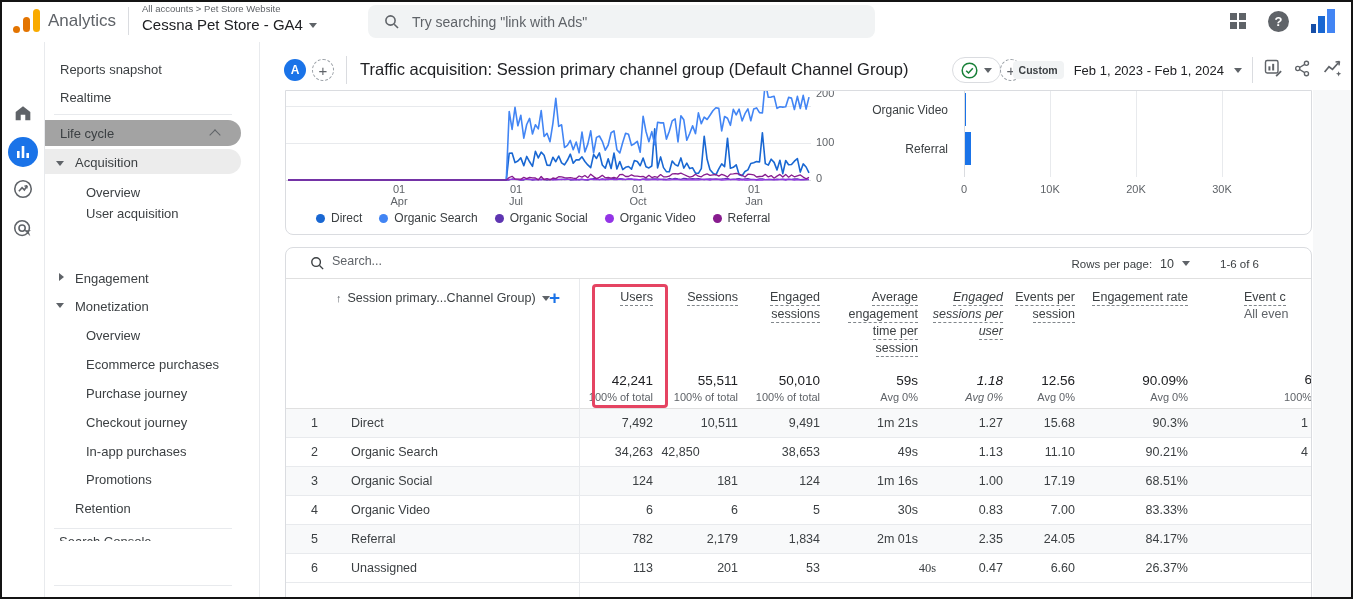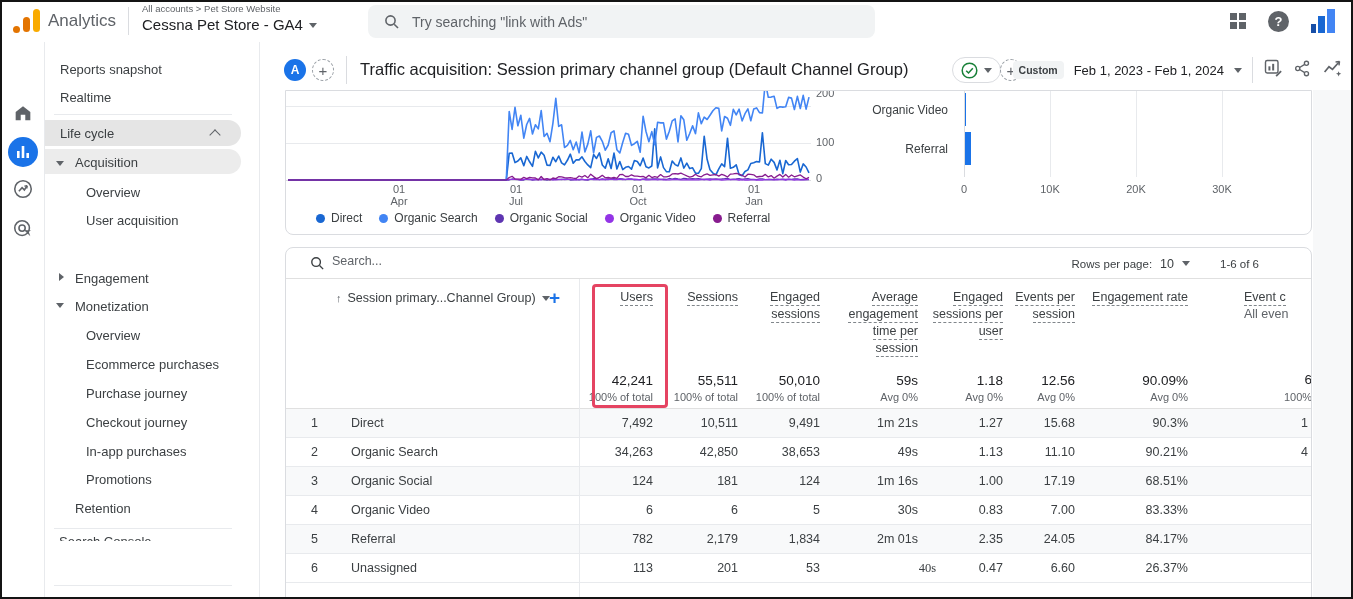--- a/index.html
+++ b/index.html
@@ -34,21 +34,21 @@
   
   .rail{position:absolute;left:0;top:42px;width:45px;height:557px;background:#fff;border-right:1px solid #e8eaed;z-index:9}
   .rail-ic{position:absolute;left:0;width:45px;display:flex;justify-content:center}
   .rail-active{width:30px;height:30px;border-radius:50%;background:#1a73e8;display:flex;align-items:center;justify-content:center}
 
   
   .sidebar{position:absolute;left:45px;top:42px;width:215px;height:557px;background:#fff;border-right:1px solid #e8eaed;z-index:8}
   .sb-item{position:absolute;left:0;width:196px;height:29px;font-size:13px;color:#3c4043;cursor:pointer}
   .sb-label{position:absolute;top:50%;transform:translateY(-50%);white-space:nowrap}
   .sb-div{position:absolute;left:9px;width:178px;height:1px;background:#e8eaed}
-  .pill-gray{background:#e5e5e5;border-radius:0 14px 14px 0}
+  .pill-gray{background:#a3a3a3;border-radius:0 14px 14px 0}
   .pill-gray2{background:#ececec;border-radius:0 14px 14px 0}
   .pill-blue{background:#e8f0fe;border-radius:0 14px 14px 0}
   .pill-blue .sb-label{color:#1a73e8}
   .sb-clip{height:7px;overflow:hidden}
   .sb-clip .sb-label{top:0;transform:none}
   .chev-up{position:absolute;right:22px;top:11px;width:8px;height:8px;border-left:1.6px solid #5f6368;border-top:1.6px solid #5f6368;transform:rotate(45deg)}
   .tri-down{position:absolute;width:0;height:0;border-left:4px solid transparent;border-right:4px solid transparent;border-top:5px solid #5f6368}
   .tri-right{position:absolute;width:0;height:0;border-top:4px solid transparent;border-bottom:4px solid transparent;border-left:5px solid #5f6368}
   .tri{width:0;height:0;border-left:4px solid transparent;border-right:4px solid transparent;border-top:5px solid #5f6368;display:inline-block}
 
@@ -192,21 +192,21 @@
       <div class="sb-label" style="left: 15px;">Life cycle</div>
       <div class="chev-up"></div>
     </div>
     <div class="sb-item pill-gray2" style="top: 107px; height: 25px;">
       <div class="sb-label" style="left: 30px;">Acquisition</div>
       <div class="tri-down" style="left: 11px; top: 12px;"></div>
     </div>
     <div class="sb-item" style="top: 135px;">
       <div class="sb-label" style="left: 41px;">Overview</div>
     </div>
-    <div class="sb-item" style="top: 163px;">
+    <div class="sb-item" style="top: 156px;">
       <div class="sb-label" style="left: 41px;">User acquisition</div>
     </div>
     <div class="sb-item" style="top: 221px;">
       <div class="sb-label" style="left: 30px;">Engagement</div>
       <div class="tri-right" style="left: 14px; top: 10px;"></div>
     </div>
     <div class="sb-item" style="top: 249px;">
       <div class="sb-label" style="left: 30px;">Monetization</div>
       <div class="tri-down" style="left: 11px; top: 12px;"></div>
     </div>
@@ -381,21 +381,21 @@
               <div class="tsub">100% of total</div>
             </div>
           </div>
           <div class="mh-cell" style="left: 542px; width: 98px;">
             <div class="mh-label"><span class="dash">Average engagement time per session</span></div>
             <div class="mtotals">
               <div class="tval">59s</div>
               <div class="tsub">Avg 0%</div>
             </div>
           </div>
-          <div class="mh-cell" style="left: 640px; width: 85px;">
+          <div class="mh-cell" style="left: 640px; width: 85px; font-style: italic;">
             <div class="mh-label"><span class="dash">Engaged sessions per user</span></div>
             <div class="mtotals">
               <div class="tval">1.18</div>
               <div class="tsub">Avg 0%</div>
             </div>
           </div>
           <div class="mh-cell" style="left: 725px; width: 72px;">
             <div class="mh-label"><span class="dash">Events per session</span></div>
             <div class="mtotals">
               <div class="tval">12.56</div>
@@ -430,21 +430,21 @@
           <div class="r-val" style="left: 542px; width: 90px;">1m 21s</div>
           <div class="r-val" style="left: 640px; width: 77px;">1.27</div>
           <div class="r-val" style="left: 725px; width: 64px;">15.68</div>
           <div class="r-val" style="left: 797px; width: 105px;">90.3%</div>
           <div class="r-frag">1</div>
         </div>
         <div class="trow">
           <div class="r-idx">2</div>
           <div class="r-chan">Organic Search</div>
           <div class="r-val" style="left: 293px; width: 74px;">34,263</div>
-          <div class="r-val" style="left: 375px; width: 77px;">42,850</div>
+          <div class="r-val" style="left: 356px; width: 77px; text-align: center;">42,850</div>
           <div class="r-val" style="left: 460px; width: 74px;">38,653</div>
           <div class="r-val" style="left: 542px; width: 90px;">49s</div>
           <div class="r-val" style="left: 640px; width: 77px;">1.13</div>
           <div class="r-val" style="left: 725px; width: 64px;">11.10</div>
           <div class="r-val" style="left: 797px; width: 105px;">90.21%</div>
           <div class="r-frag">4</div>
         </div>
         <div class="trow zebra">
           <div class="r-idx">3</div>
           <div class="r-chan">Organic Social</div>

